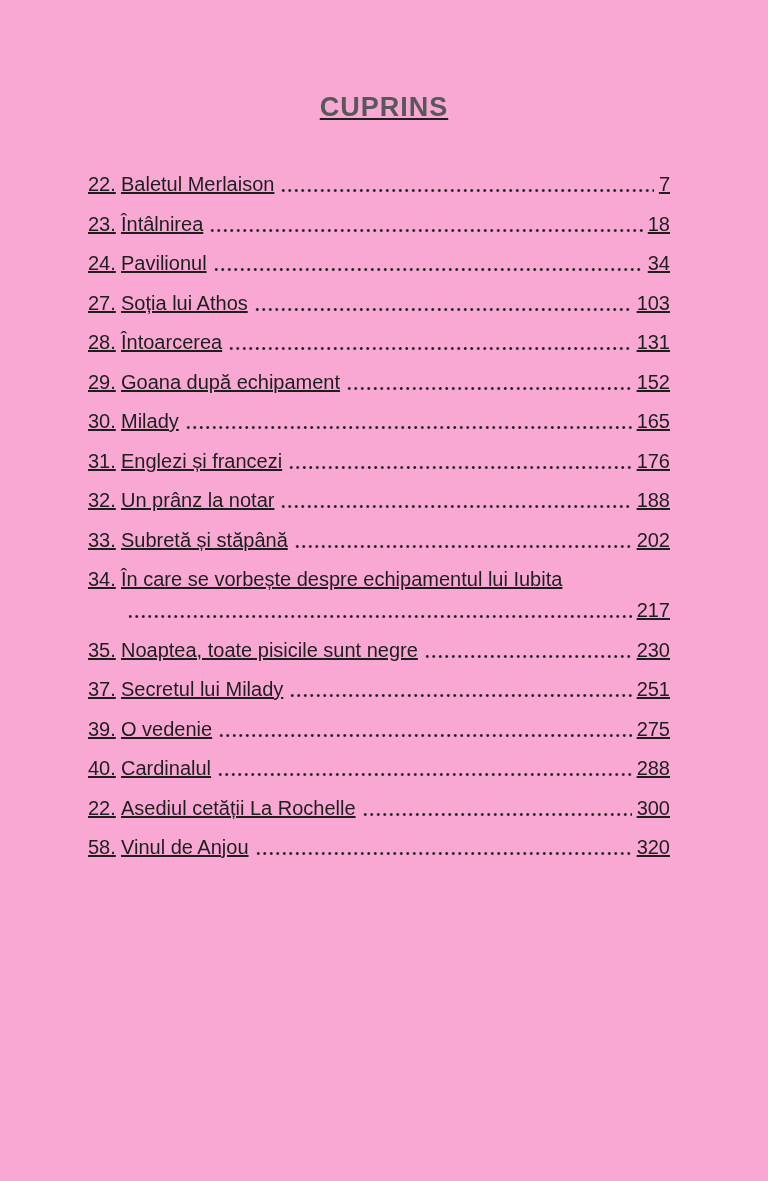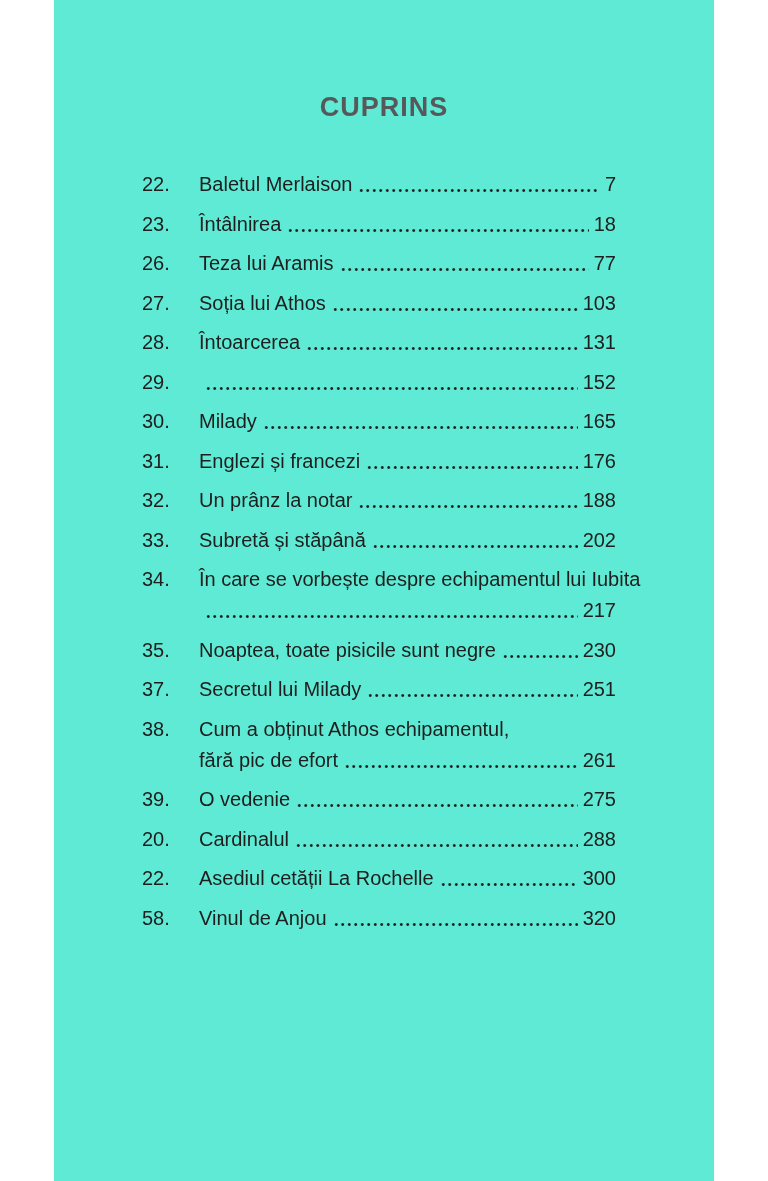--- a/index.html
+++ b/index.html
@@ -2,50 +2,50 @@
 <html><head>
 <meta charset="utf-8">
 <style>
   html, body {
     margin: 0;
     padding: 0;
     background: #ffffff;
   }
   .page {
     position: relative;
-    width: 660px;
+    width: 768px;
     height: 1181px;
     margin: 0 auto;
-    background: #5eead4;
+    background: #f9a8d4;
     font-family: "Liberation Sans", sans-serif;
     color: #1e1e1e;
     overflow: hidden;
     box-sizing: border-box;
     padding: 92px 98px 40px 88px;
+    text-decoration: underline;
   }
   .title {
     margin: 0 0 46px 0;
     text-align: center;
     font-size: 27px;
     font-weight: bold;
     letter-spacing: 1px;
     color: #58585a;
     
     position: relative;
     left: 5px;
   }
   .toc {
     font-size: 20px;
     line-height: 31px;
   }
   .entry {
     display: flex;
     align-items: flex-start;
     margin-bottom: 8.5px;
-    gap: 24px;
   }
   .num {
     flex: 0 0 33px;
     white-space: nowrap;
   }
   .content {
     flex: 1 1 auto;
     min-width: 0;
     display: block;
   }
@@ -97,33 +97,33 @@
     <span class="content">
 
       <span class="row">
         <span class="last-line">Întâlnirea</span>
         <span class="leader"></span>
         <span class="page-num">18</span>
       </span>
     </span>
   </div>
 
-
-
-  <div class="entry">
-    <span class="num">26.</span>
-    <span class="content">
-
-      <span class="row">
-        <span class="last-line">Teza lui Aramis</span>
-        <span class="leader"></span>
-        <span class="page-num">77</span>
-      </span>
-    </span>
-  </div>
+  <div class="entry">
+    <span class="num">24.</span>
+    <span class="content">
+
+      <span class="row">
+        <span class="last-line">Pavilionul</span>
+        <span class="leader"></span>
+        <span class="page-num">34</span>
+      </span>
+    </span>
+  </div>
+
+
 
   <div class="entry">
     <span class="num">27.</span>
     <span class="content">
 
       <span class="row">
         <span class="last-line">Soția lui Athos</span>
         <span class="leader"></span>
         <span class="page-num">103</span>
       </span>
@@ -140,20 +140,21 @@
         <span class="page-num">131</span>
       </span>
     </span>
   </div>
 
   <div class="entry">
     <span class="num">29.</span>
     <span class="content">
 
       <span class="row">
+        <span class="last-line">Goana după echipament</span>
         <span class="leader"></span>
         <span class="page-num">152</span>
       </span>
     </span>
   </div>
 
   <div class="entry">
     <span class="num">30.</span>
     <span class="content">
 
@@ -230,46 +231,35 @@
     <span class="content">
 
       <span class="row">
         <span class="last-line">Secretul lui Milady</span>
         <span class="leader"></span>
         <span class="page-num">251</span>
       </span>
     </span>
   </div>
 
-  <div class="entry">
-    <span class="num">38.</span>
-    <span class="content">
-      <span class="first-line">Cum a obținut Athos echipamentul,</span>
-      <span class="row">
-        <span class="last-line">fără pic de efort</span>
-        <span class="leader"></span>
-        <span class="page-num">261</span>
-      </span>
-    </span>
-  </div>
 
   <div class="entry">
     <span class="num">39.</span>
     <span class="content">
 
       <span class="row">
         <span class="last-line">O vedenie</span>
         <span class="leader"></span>
         <span class="page-num">275</span>
       </span>
     </span>
   </div>
 
   <div class="entry">
-    <span class="num">20.</span>
+    <span class="num">40.</span>
     <span class="content">
 
       <span class="row">
         <span class="last-line">Cardinalul</span>
         <span class="leader"></span>
         <span class="page-num">288</span>
       </span>
     </span>
   </div>
 

